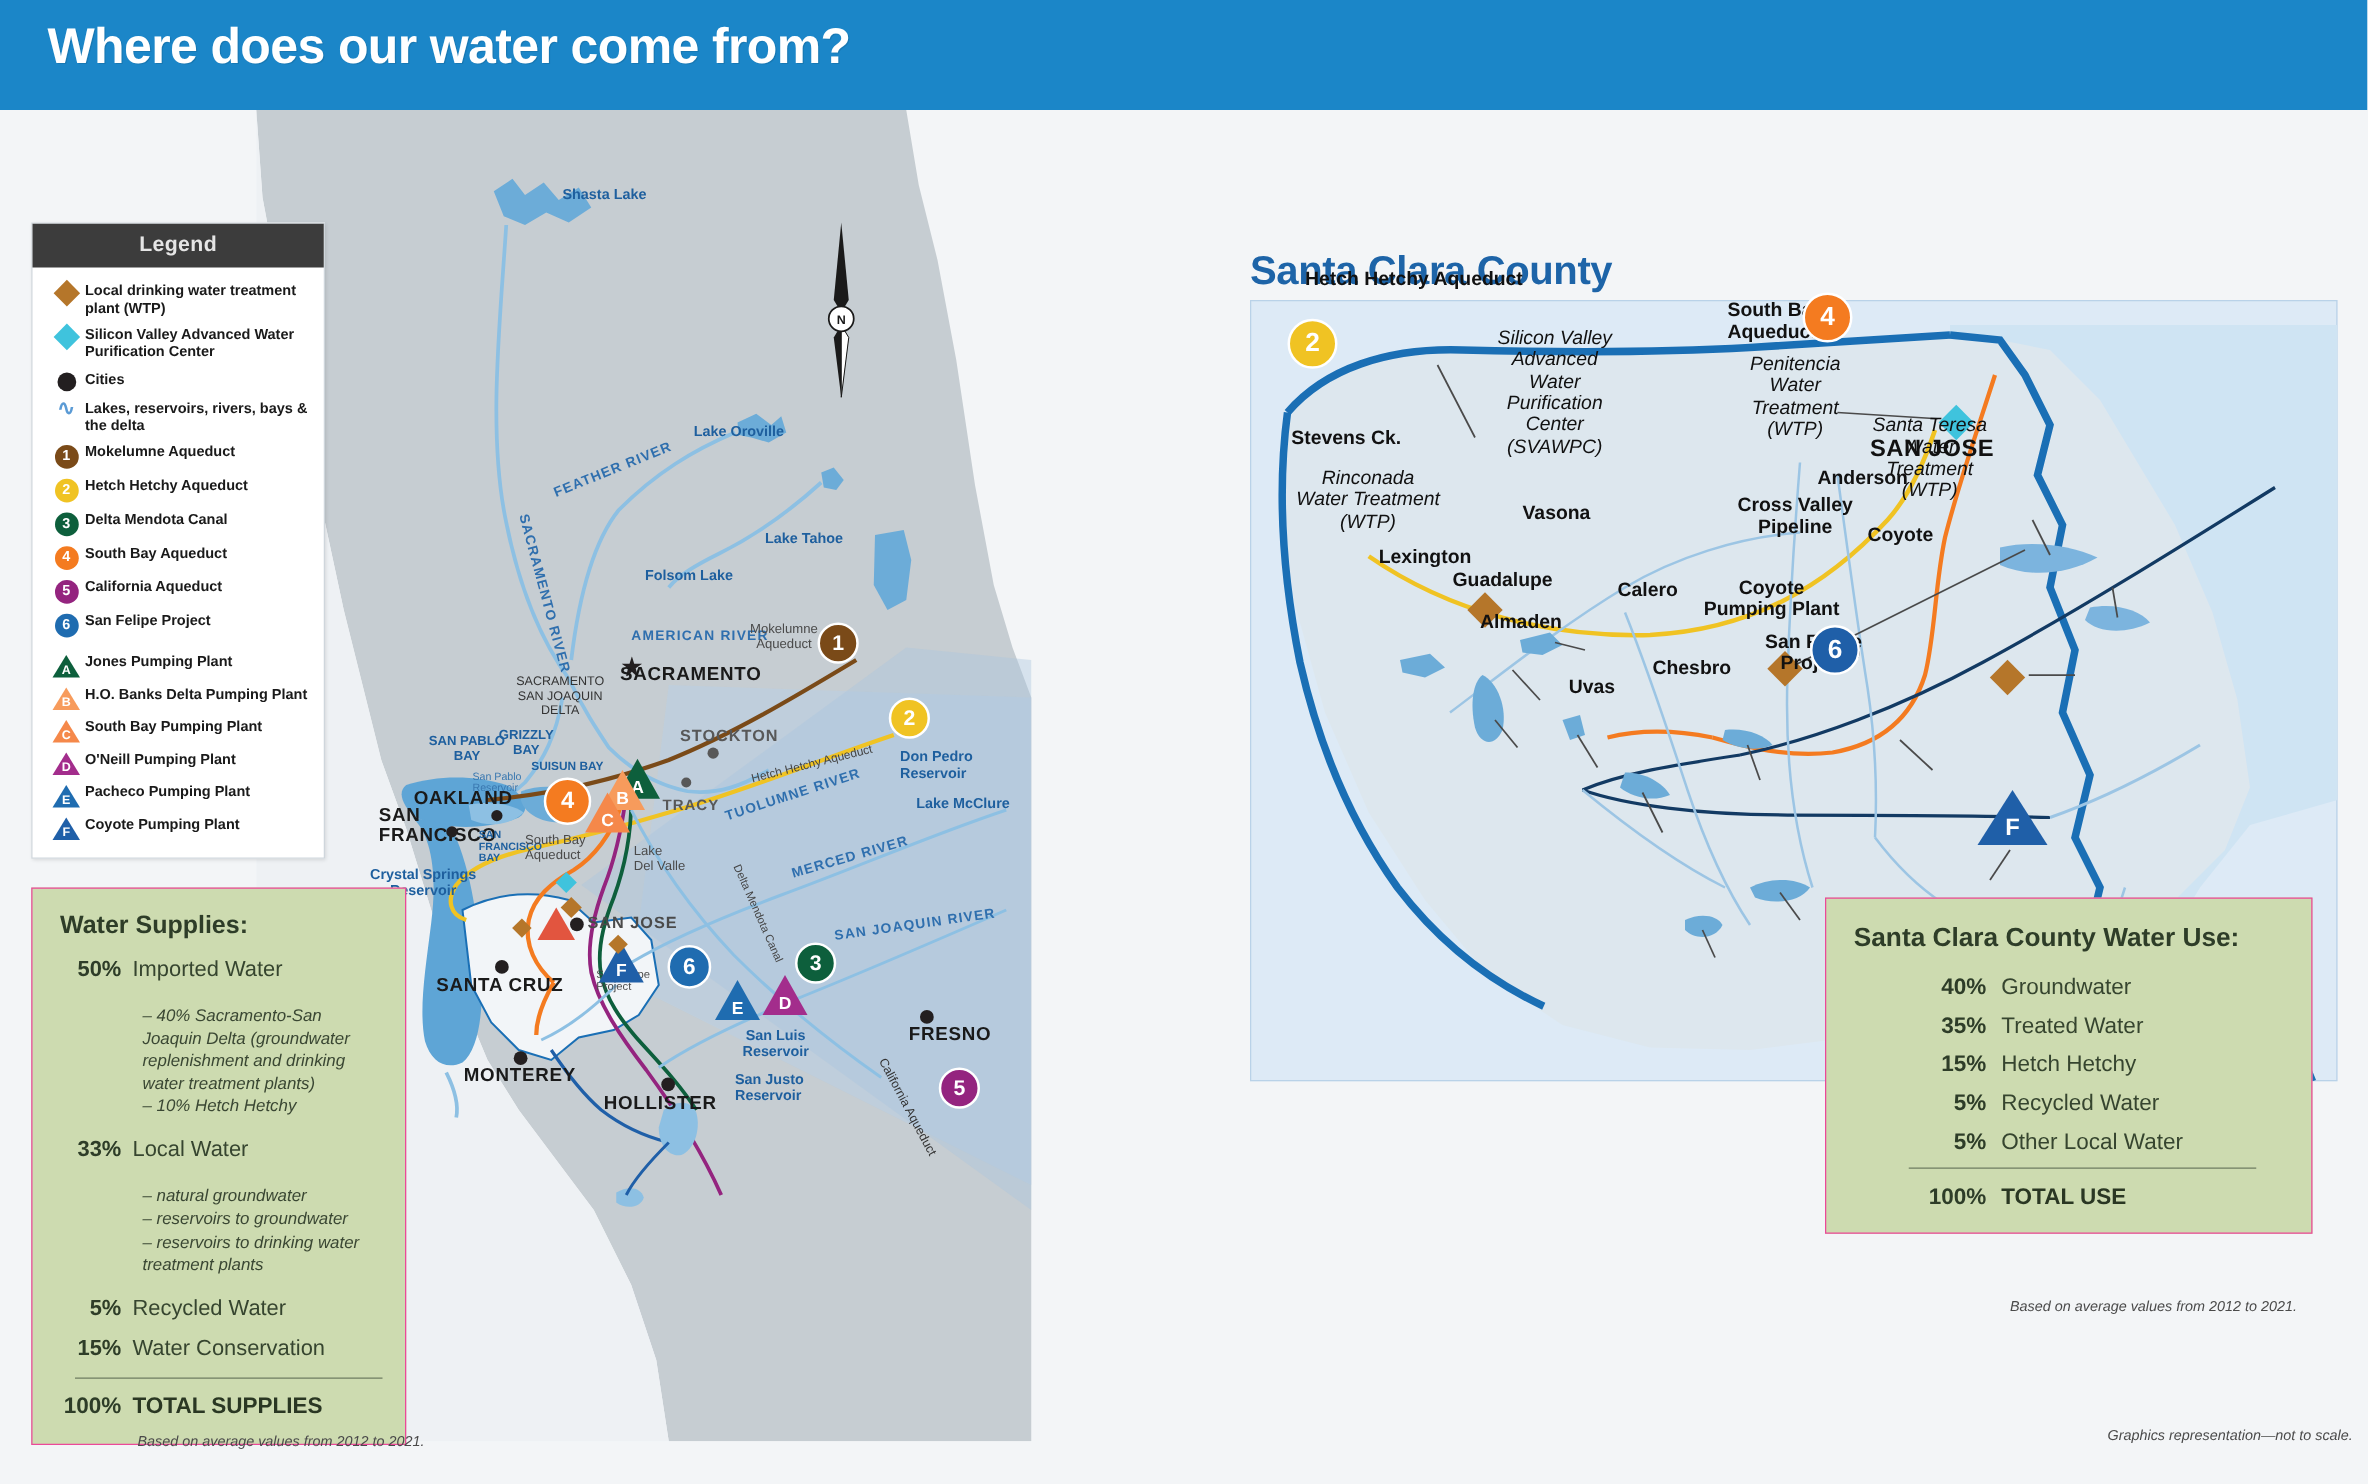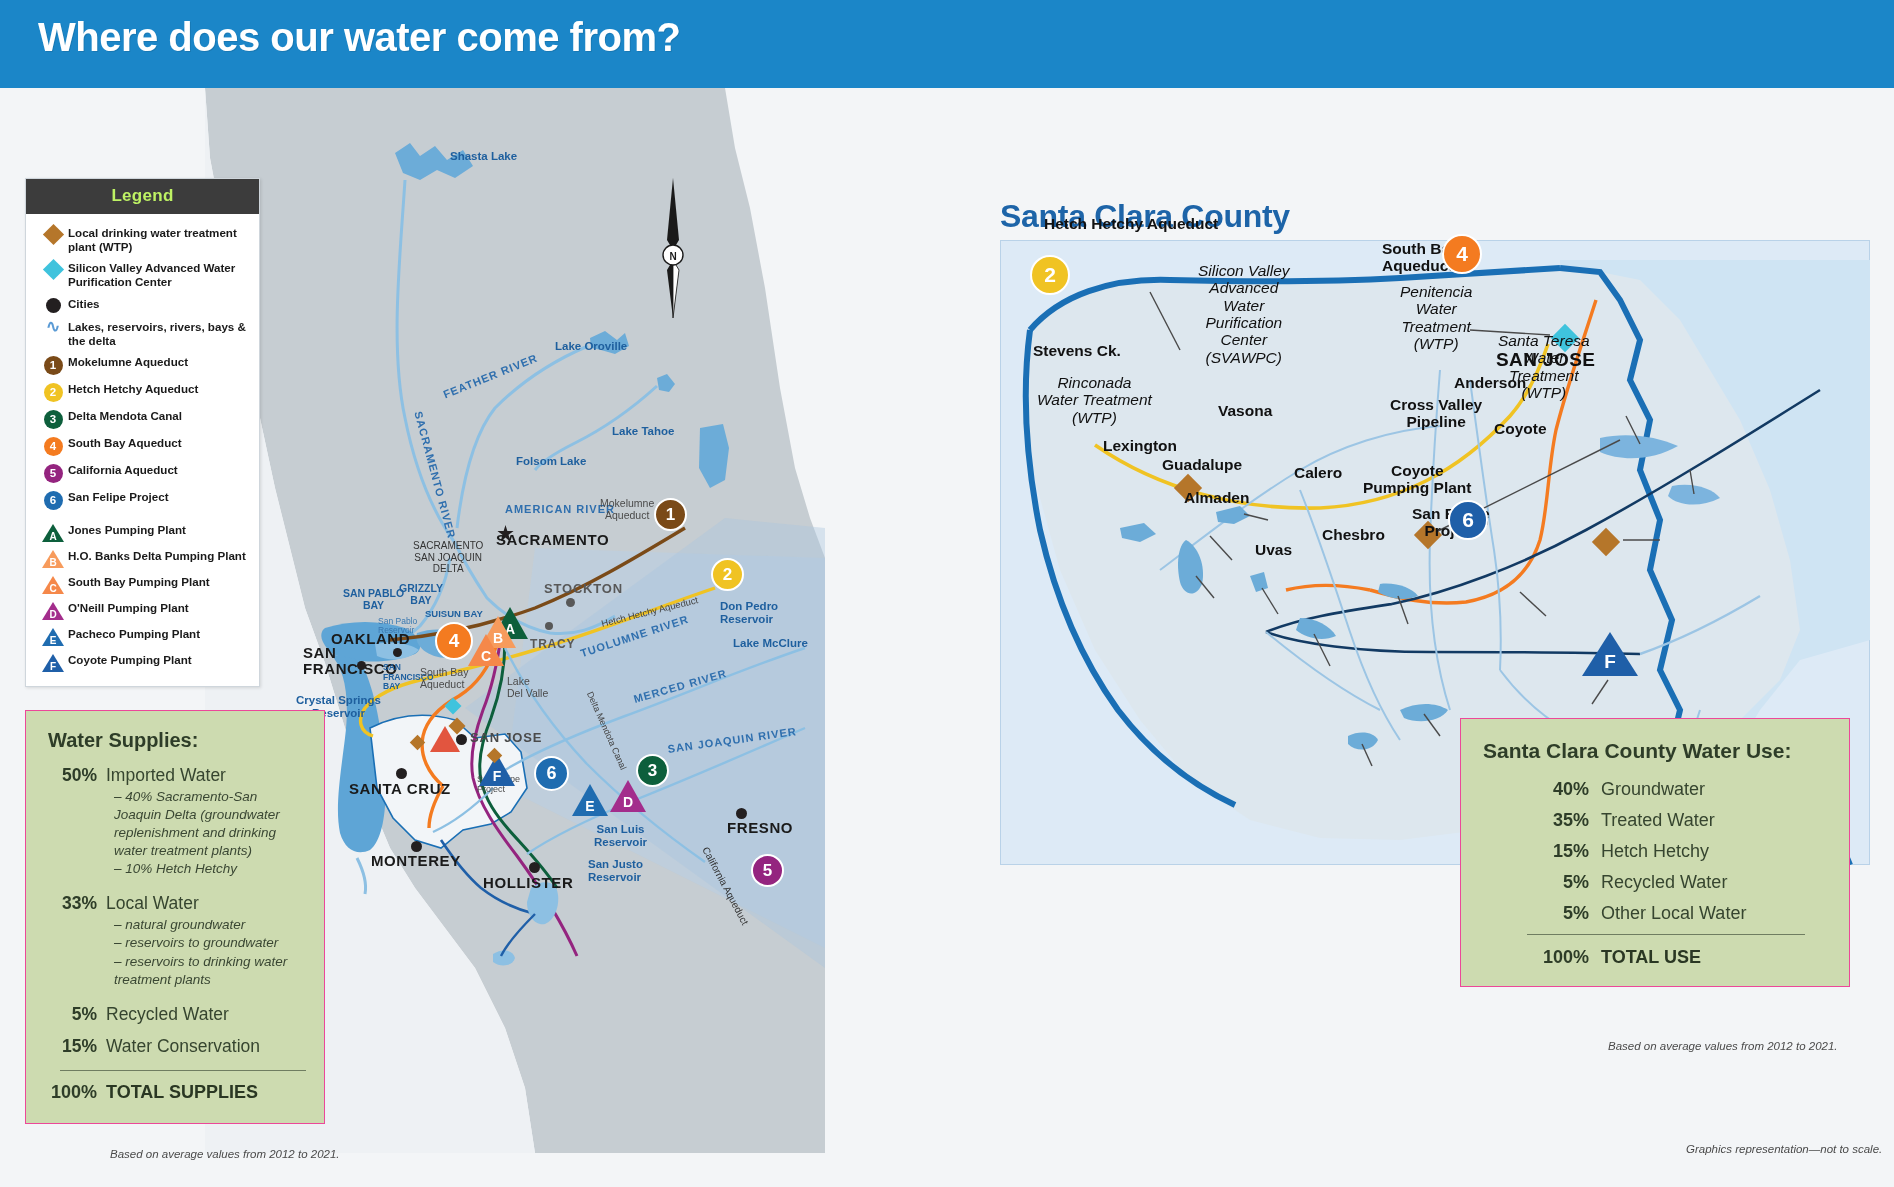--- a/index.html
+++ b/index.html
@@ -32,21 +32,21 @@
     font-size: 32px; font-weight: bold; color: #1d64a8; letter-spacing: -0.3px;
   }
 
   
   #legend {
     position: absolute; left: 25px; top: 178px; width: 235px;
     background: #ffffff; border: 1px solid #cfd6dc;
     box-shadow: 1px 1px 3px rgba(0,0,0,0.12);
   }
   #legend .lg-head {
-    background: #3c3c3c; color:#bef264; text-align: center;
+    background: #3c3c3c; color:#e5e5e5; text-align: center;
     font-size: 17px; font-weight: bold; padding: 7px 0 8px;
     letter-spacing: .3px;
   }
   #legend .lg-body { padding: 12px 10px 14px 12px; }
   .lg-row { display: flex; align-items: flex-start; margin-bottom: 7px; }
   .lg-row .sym { width: 30px; min-width: 30px; display: flex; justify-content: center;
                  align-items: flex-start; padding-top: 1px; }
   .lg-row .lbl { font-size: 11.6px; font-weight: bold; color: #1a1a1a; line-height: 1.22; }
   .lg-gap { height: 6px; }
 
@@ -72,21 +72,21 @@
   #supplies { left: 25px; top: 710px; width: 300px; padding: 18px 18px 20px 22px; }
   #scc-use  { left: 1460px; top: 718px; width: 390px; padding: 20px 22px 18px 22px; }
 
   .gb-title { font-size: 20px; font-weight: bold; color: #2e3d28; margin-bottom: 13px; }
   #scc-use .gb-title { font-size: 21px; text-align: left; margin-bottom: 16px; }
 
   .sup-row { display: flex; margin-bottom: 2px; }
   .sup-pct { width: 58px; min-width: 58px; text-align: right; font-size: 17.5px;
              font-weight: bold; color: #2e3d28; padding-right: 9px; }
   .sup-lbl { font-size: 17.5px; color: #36452f; }
-  .sub-list { margin: 2px 0 0 66px; }
+  .sub-list { margin: 18px 0 0 66px; }
   .sub-item { font-size: 13.5px; font-style: italic; color: #3a4733; line-height: 1.34; }
   .blk-gap { height: 15px; }
   .rule { border-top: 1.5px solid #6f7d61; margin: 13px 0 11px 12px; }
   .total-row { display:flex; }
   .total-row .sup-pct { font-size: 18px; }
   .total-row .sup-lbl { font-size: 18px; font-weight: bold; color:#2a3723; }
 
   .use-row { display: flex; margin-bottom: 10px; }
   .use-pct { width: 118px; min-width: 118px; text-align: right; font-size: 18px;
              font-weight: bold; color: #2e3d28; padding-right: 12px; }

